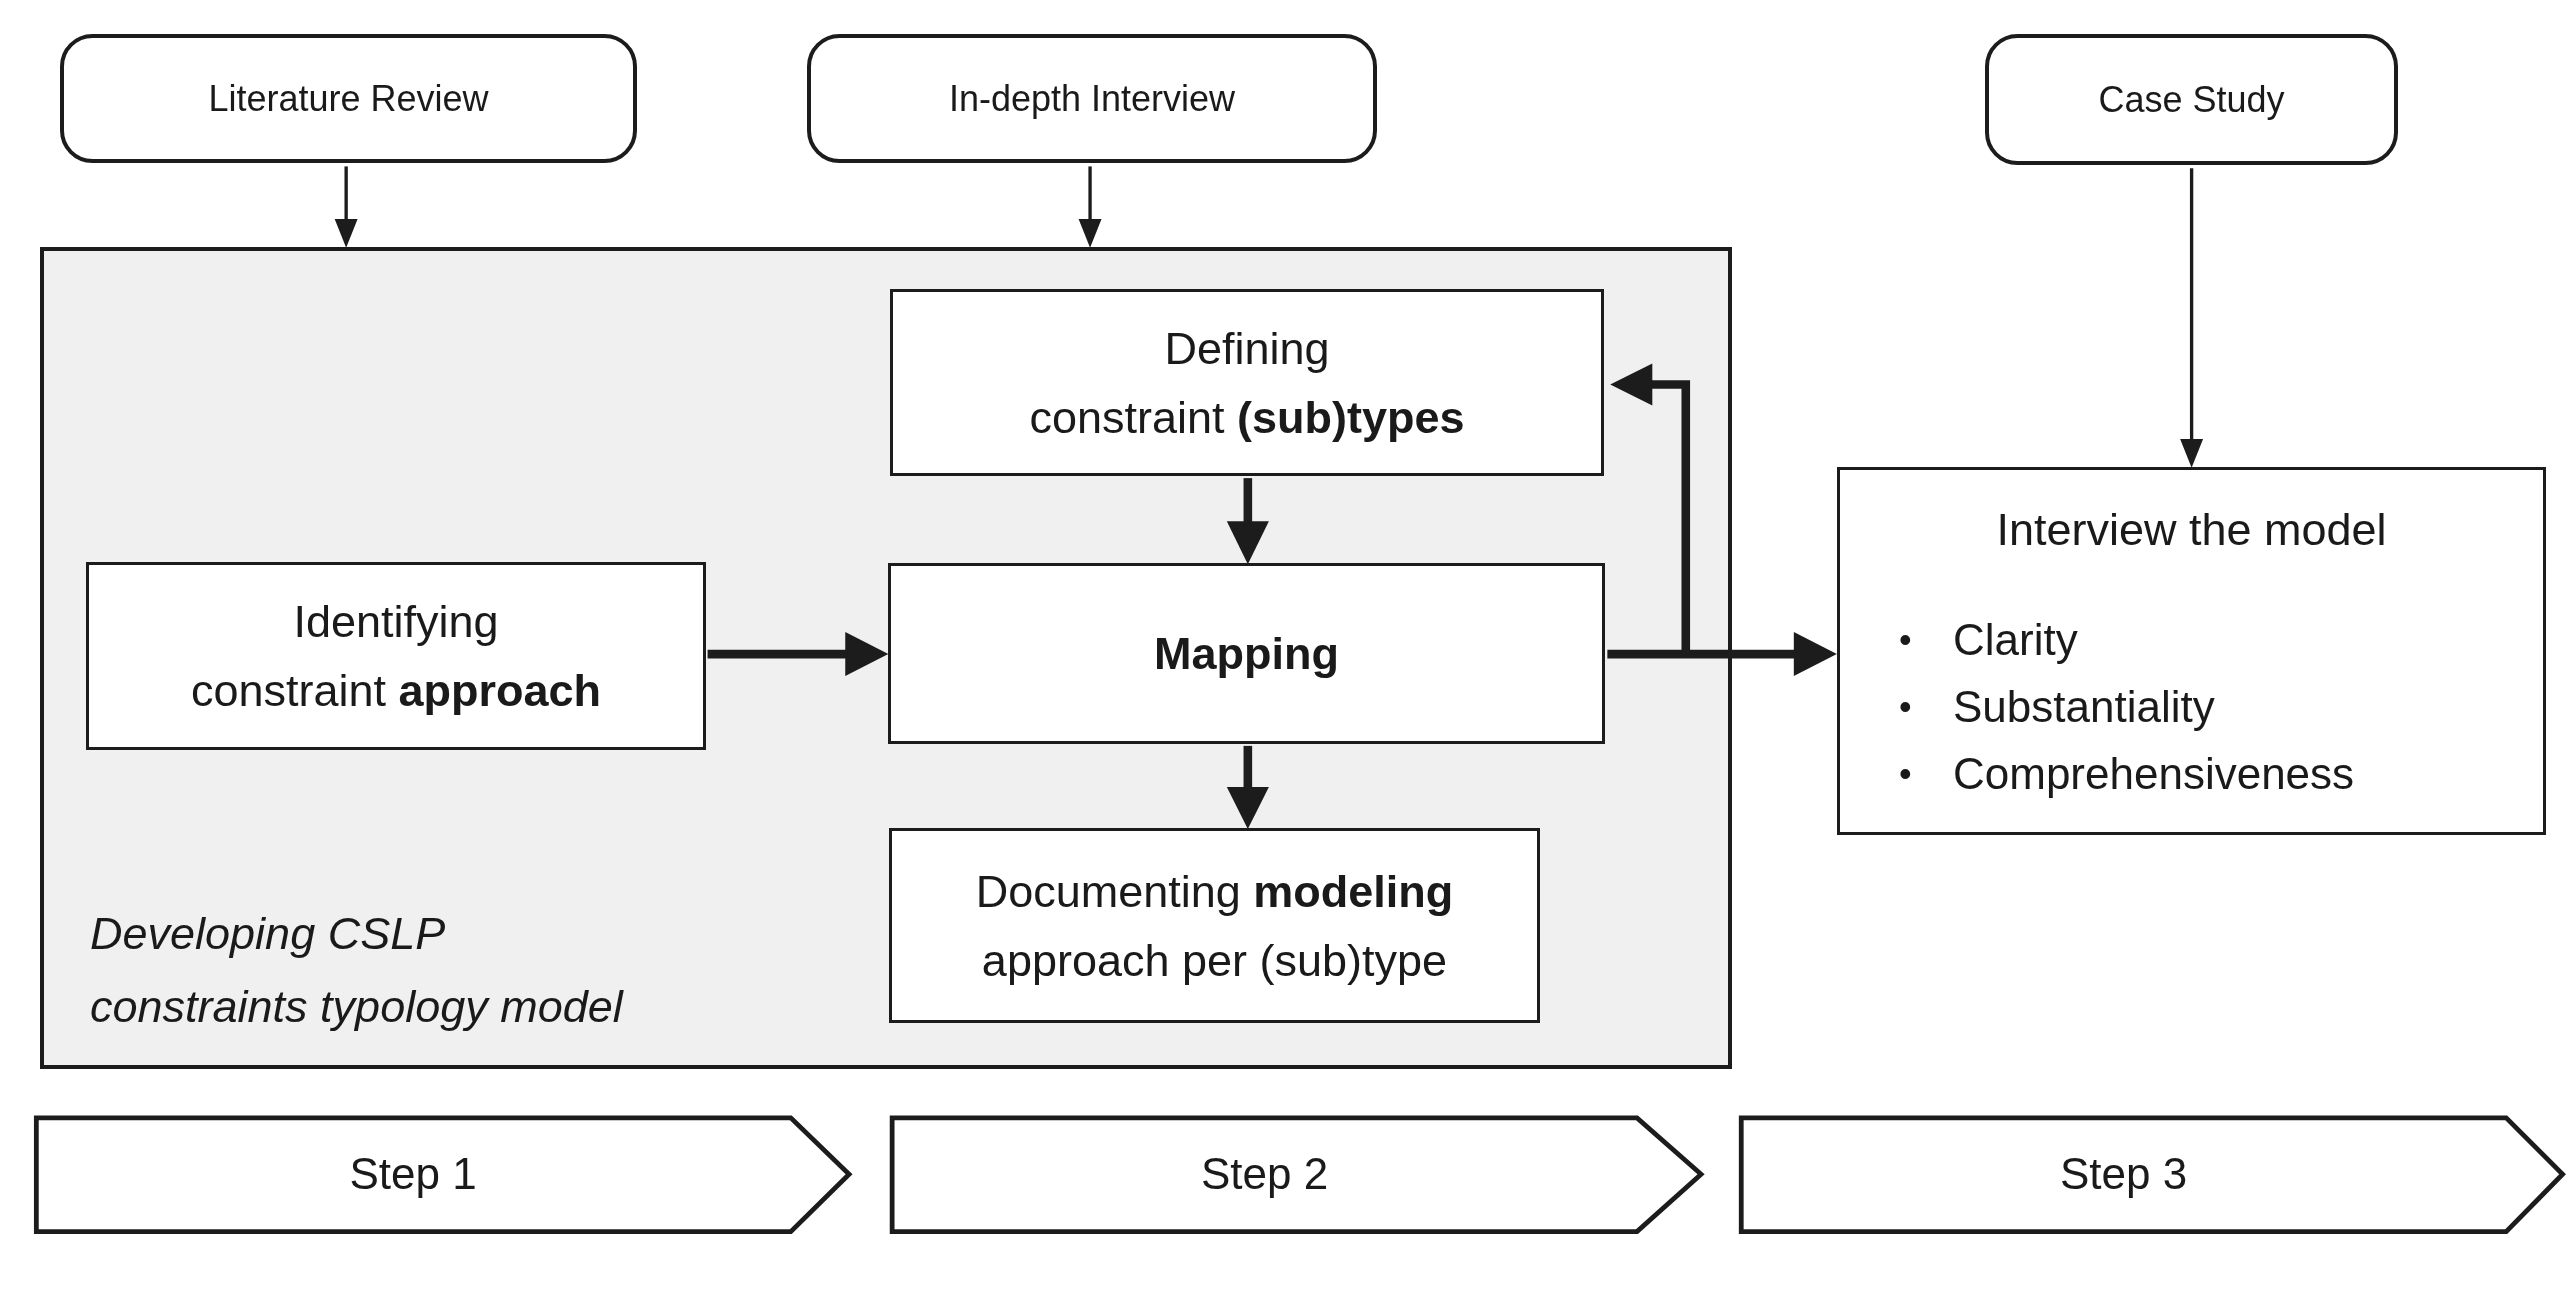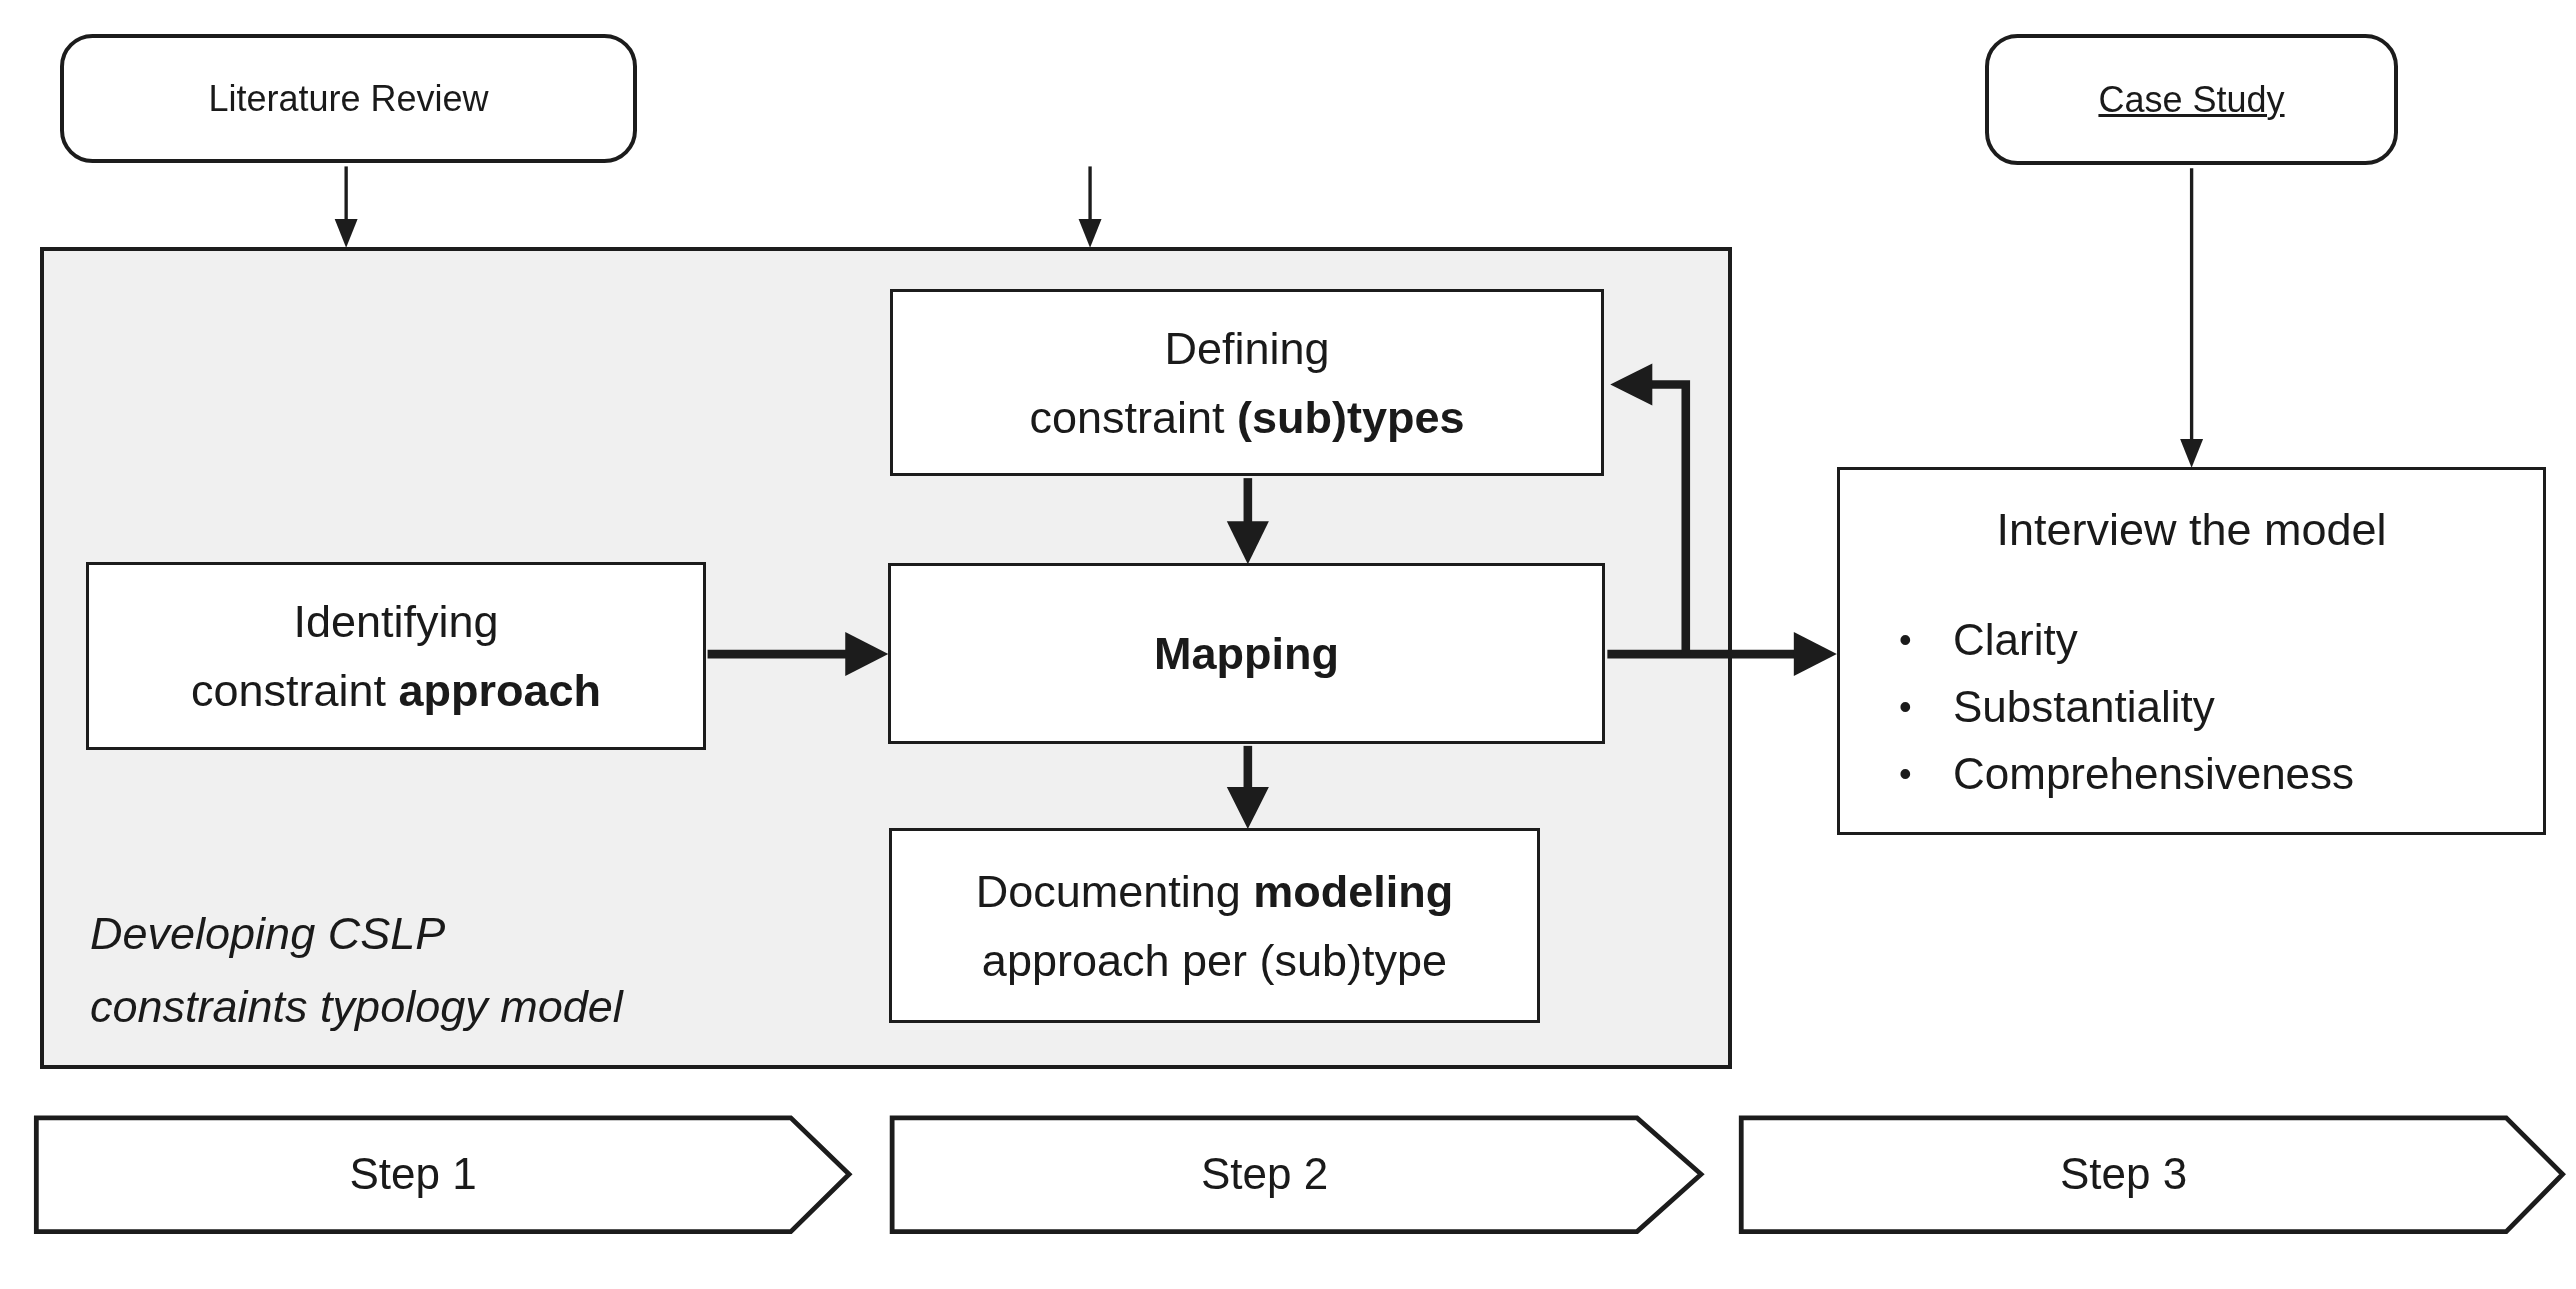--- a/index.html
+++ b/index.html
@@ -50,21 +50,24 @@
 </head>
 <body>
 
 <div class="canvas">
 
   <div class="panel"></div>
 
   <div class="rounded" style="left:60px;top:34px;width:577px;height:129px;">
     <span>Literature Review</span>
   </div>
-  <div class="rounded" style="left:1985px;top:34px;width:413px;height:131px;text-decoration:underline;">
+  <div class="rounded" style="left:807px;top:34px;width:570px;height:129px;">
+    <span>In-depth Interview</span>
+  </div>
+  <div class="rounded" style="left:1985px;top:34px;width:413px;height:131px;">
     <span>Case Study</span>
   </div>
 
   <div class="wbox" style="left:86px;top:562px;width:620px;height:188px;">
     <div><span>Identifying</span></div>
     <div><span>constraint </span><b>approach</b></div>
   </div>
 
   <div class="wbox" style="left:890px;top:289px;width:714px;height:187px;">
     <div><span>Defining</span></div>

